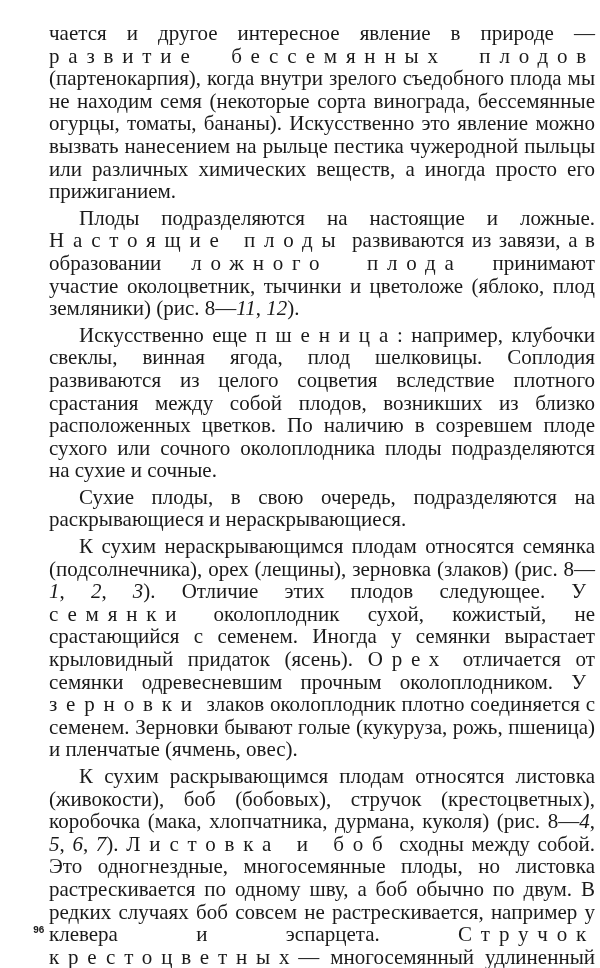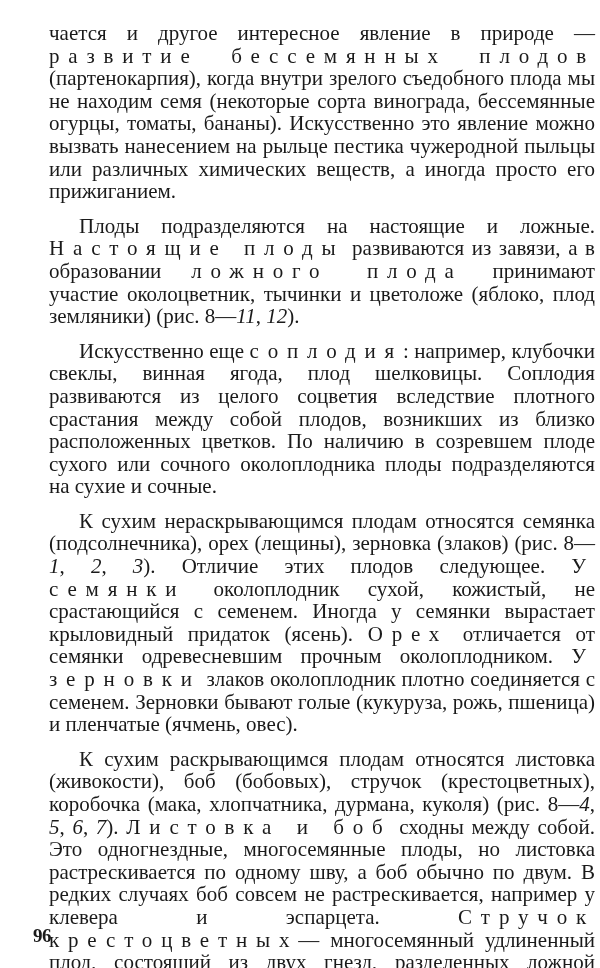--- a/index.html
+++ b/index.html
@@ -6,41 +6,42 @@
   body { width:600px; height:968px; position:relative; overflow:hidden; }
   .page {
     position:absolute; left:49px; top:22px; width:546px;
     font-family: "Liberation Serif", "DejaVu Serif", serif;
     font-size:21px; line-height:22.6px; color:#1a1a1a;
     text-align:justify; text-justify:inter-word;
     hyphens:manual;
   }
   .page p { margin:0; text-indent:0; }
   .page p.indent { text-indent:30px; }
-  .page p + p { margin-top:12px; }
+  .page p + p { margin-top:4px; }
   .sp { letter-spacing:0.42em; }
   .b { font-weight:normal; }
   .i { font-style:italic; }
   .page-number {
     position:absolute; left:33px; top:925px;
-    font-family:Liberation Serif, serif;
-    font-weight:bold; font-size:19px; color:#1a1a1a; letter-spacing:-0.5px;
+    font-family:Liberation Mono, monospace;
+    font-weight:bold; font-size:10px; color:#1a1a1a; letter-spacing:-0.5px;
   }
 </style>
 </head>
 <body>
 
 <div class="page">
 
   <p><span>чается и другое интересное явление в природе — </span><span class="sp">развитие бессемянных плодов</span><span> (партенокарпия), когда внутри зрелого съедобного плода мы не находим семя (некоторые сорта винограда, бессемянные огурцы, томаты, бананы). Искусственно это явление можно вызвать нанесением на рыльце пестика чужеродной пыльцы или различных химических веществ, а иногда просто его прижиганием.</span></p>
 
   <p class="indent"><span>Плоды подразделяются на настоящие и ложные. </span><span class="sp">Настоящие плоды</span><span> развиваются из завязи, а в образовании </span><span class="sp">ложного плода</span><span> принимают участие околоцветник, тычинки и цветоложе (яблоко, плод земляники) (рис. 8—</span><span class="i">11</span><span>, </span><span class="i">12</span><span>).</span></p>
 
-  <p class="indent"><span>Искусственно еще </span><span class="sp">соплодия</span><span>: например, клубочки свеклы, винная ягода, плод шелковицы. Соплодия развиваются из целого соцветия вследствие плотного срастания между собой плодов, возникших из близко расположенных цветков. По наличию в созревшем плоде сухого или сочного околоплодника плоды подразделяются на сухие и сочные.</span></p>
+  <p class="indent"><span>Искусственно еще </span><span class="sp">пшеница</span><span>: например, клубочки свеклы, винная ягода, плод шелковицы. Соплодия развиваются из целого соцветия вследствие плотного срастания между собой плодов, возникших из близко расположенных цветков. По наличию в созревшем плоде сухого или сочного околоплодника плоды подразделяются на сухие и сочные.</span></p>
 
+  <p class="indent"><span>Сухие плоды, в свою очередь, подразделяются на раскрывающиеся и нераскрывающиеся.</span></p>
 
   <p class="indent"><span>К </span><span class="b">сухим нераскрывающимся плодам</span><span> относятся семянка (подсолнечника), орех (лещины), зерновка (злаков) (рис. 8—</span><span class="i">1</span><span>, </span><span class="i">2</span><span>, </span><span class="i">3</span><span>). Отличие этих плодов следующее. </span><span class="sp">У семянки</span><span> околоплодник сухой, кожистый, не срастающийся с семенем. Иногда у семянки вырастает крыловидный придаток (ясень). </span><span class="sp">Орех</span><span> отличается от семянки одревесневшим прочным околоплодником. </span><span class="sp">У зерновки</span><span> злаков околоплодник плотно соединяется с семенем. Зерновки бывают голые (кукуруза, рожь, пшеница) и пленчатые (ячмень, овес).</span></p>
 
   <p class="indent"><span>К </span><span class="b">сухим раскрывающимся плодам</span><span> относятся листовка (живокости), боб (бобовых), стручок (крестоцветных), коробочка (мака, хлопчатника, дурмана, куколя) (рис. 8—</span><span class="i">4</span><span>, </span><span class="i">5</span><span>, </span><span class="i">6</span><span>, </span><span class="i">7</span><span>). </span><span class="sp">Листовка и боб</span><span> сходны между собой. Это одногнездные, многосемянные плоды, но листовка растрескивается по одному шву, а боб обычно по двум. В редких случаях боб совсем не растрескивается, например у клевера и эспарцета. </span><span class="sp">Стручок крестоцветных</span><span>— многосемянный удлиненный плод, состоящий из двух гнезд, разделенных ложной перегородкой, как, например, у капусты. Укороченный стручок называют </span><span class="sp">стручочком</span></p>
 
 </div>
 
 <div class="page-number">96</div>
 
 </body></html>

